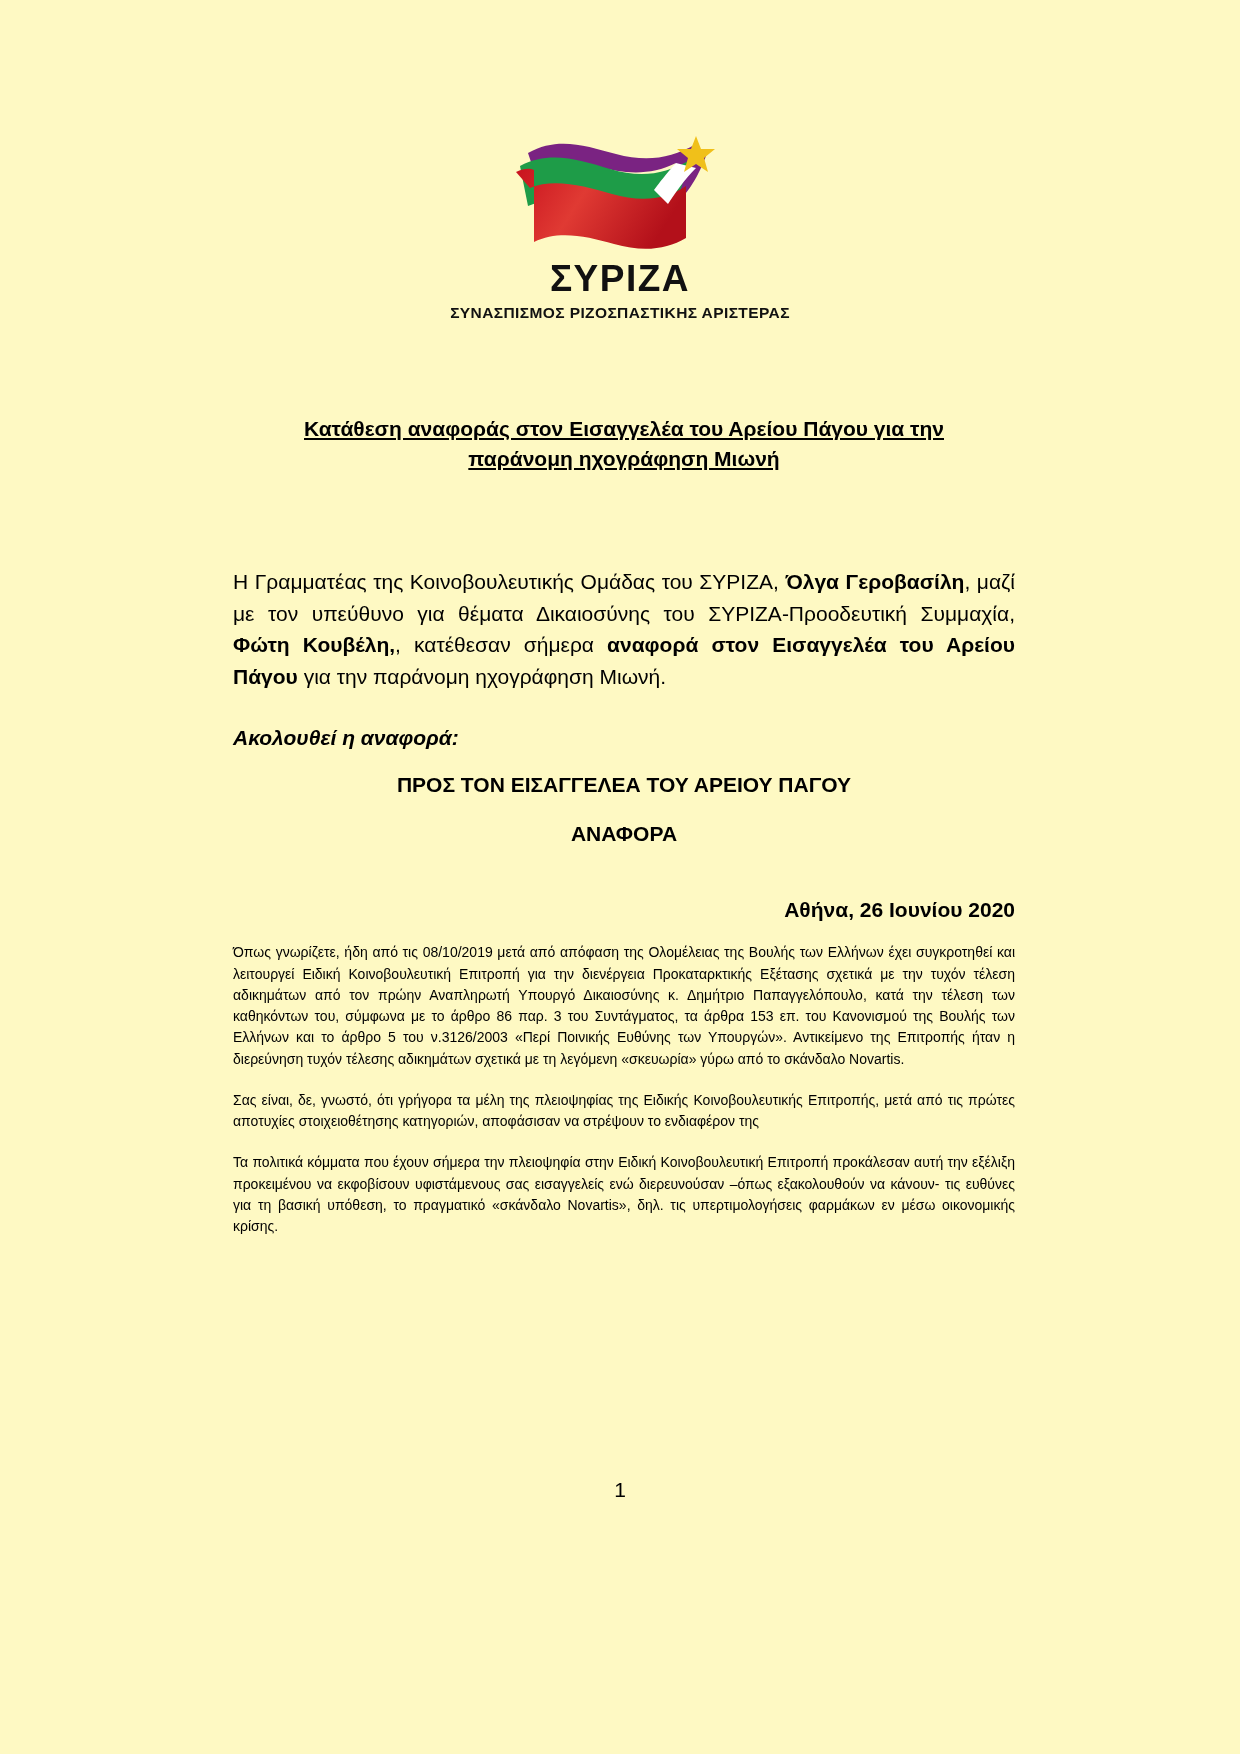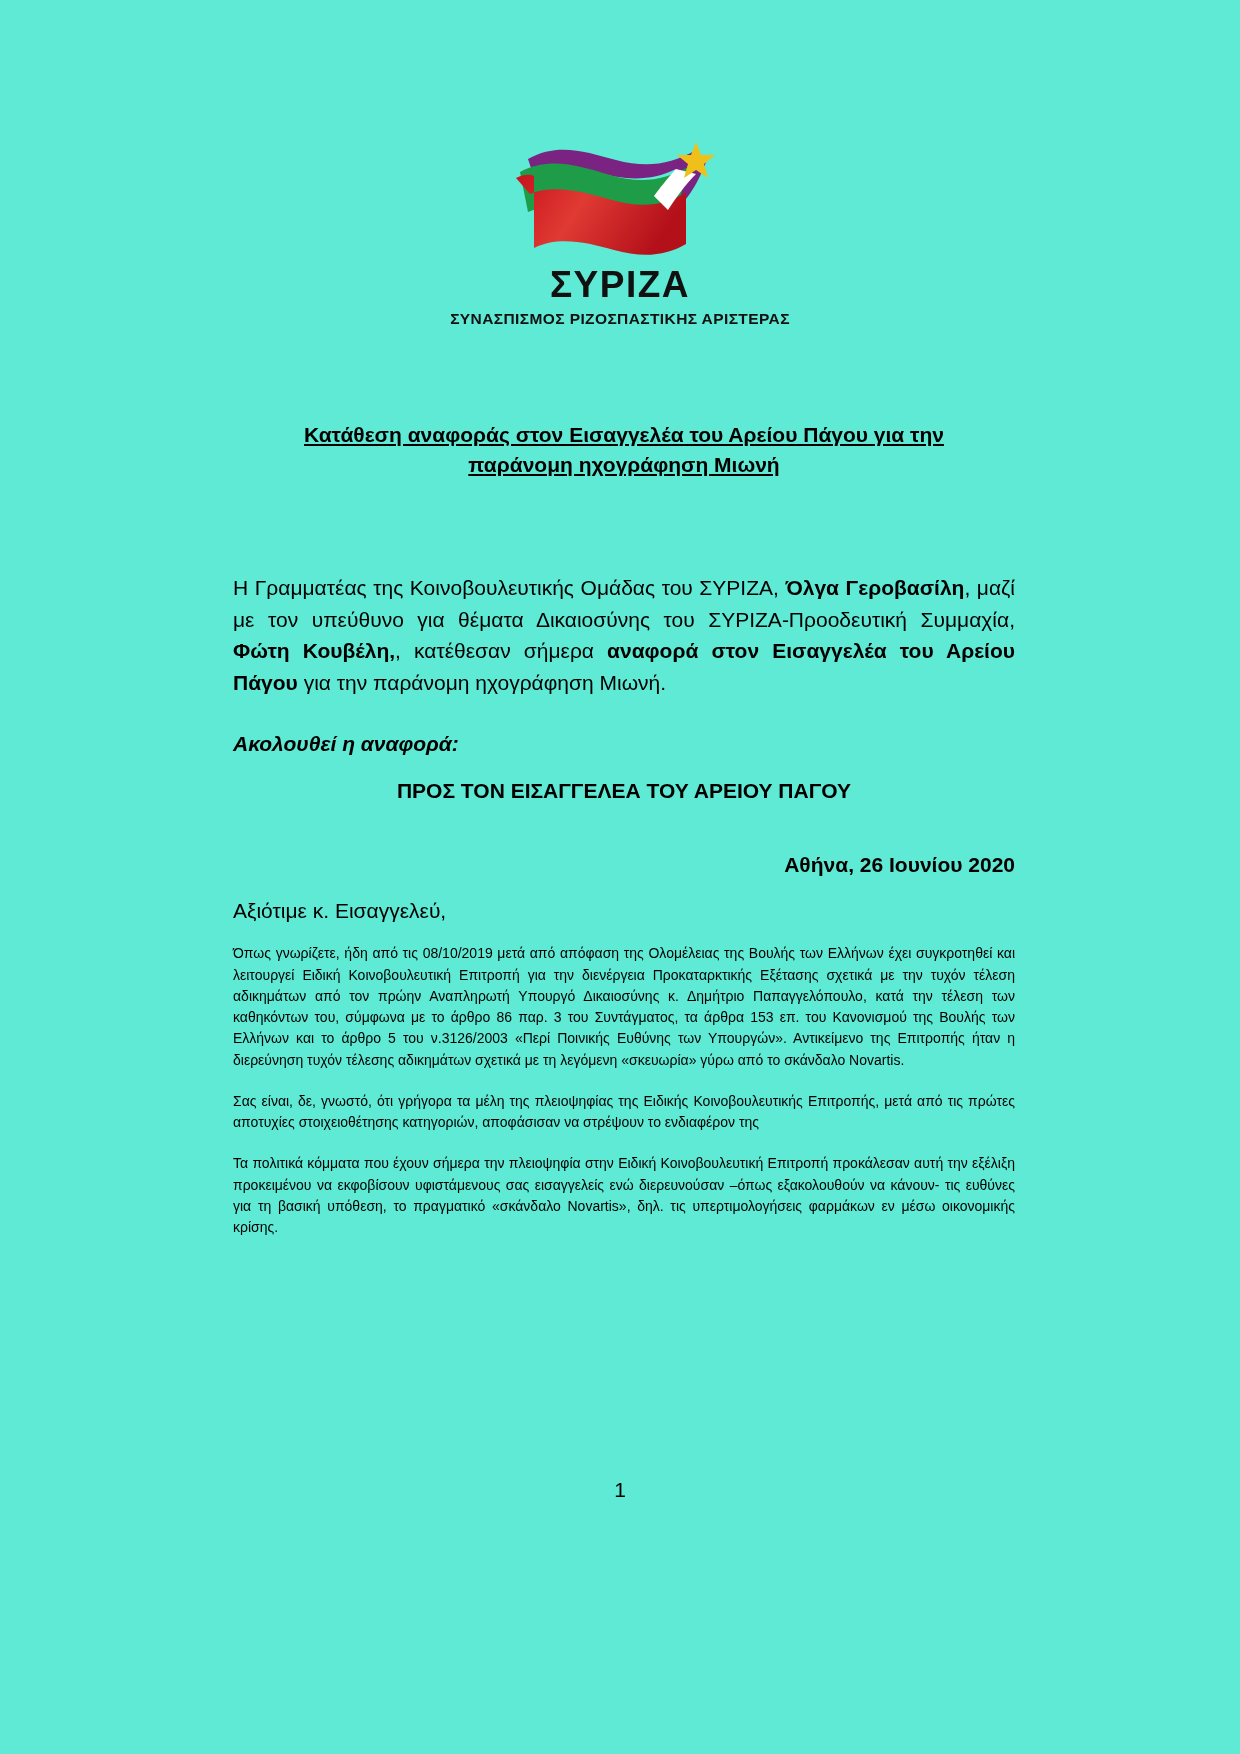--- a/index.html
+++ b/index.html
@@ -14,23 +14,23 @@
     font-family: "Liberation Sans", "DejaVu Sans", sans-serif;
     color: #000000;
     position: relative;
     overflow: hidden;
   }
 
   .page {
     width: 1240px;
     height: 1754px;
     box-sizing: border-box;
-    padding: 8px;
+    padding: 2px;
     position: relative;
-    background: #5eead4;
+    background: #fef9c3;
   }
 
   
   .logo-block {
     padding-top: 128px;
     display: flex;
     flex-direction: column;
     align-items: center;
   }
   .logo-flag {
@@ -173,24 +173,24 @@
 
   <div class="content">
 
     <div class="doc-title">Κατάθεση αναφοράς στον Εισαγγελέα του Αρείου Πάγου για την παράνομη ηχογράφηση Μιωνή</div>
 
     <p class="intro"><span>Η Γραμματέας της Κοινοβουλευτικής Ομάδας του ΣΥΡΙΖΑ, </span><b>Όλγα Γεροβασίλη</b><span>, μαζί με τον υπεύθυνο για θέματα Δικαιοσύνης του ΣΥΡΙΖΑ-Προοδευτική Συμμαχία, </span><b>Φώτη Κουβέλη,</b><span>, κατέθεσαν σήμερα  </span><b>αναφορά στον Εισαγγελέα του Αρείου Πάγου</b><span> για την παράνομη ηχογράφηση Μιωνή.</span></p>
 
     <div class="follows">Ακολουθεί η αναφορά:</div>
 
     <div class="addressee">ΠΡΟΣ ΤΟΝ ΕΙΣΑΓΓΕΛΕΑ ΤΟΥ ΑΡΕΙΟΥ ΠΑΓΟΥ</div>
+    <div class="subject">ΑΝΑΦΟΡΑ</div>
 
     <div class="dateline">Αθήνα, 26 Ιουνίου 2020</div>
 
-    <div class="salutation">Αξιότιμε κ. Εισαγγελεύ,</div>
 
     <p class="para">Όπως γνωρίζετε, ήδη από τις 08/10/2019 μετά από απόφαση της Ολομέλειας της Βουλής των Ελλήνων έχει συγκροτηθεί και λειτουργεί Ειδική Κοινοβουλευτική Επιτροπή για την διενέργεια Προκαταρκτικής Εξέτασης σχετικά με την τυχόν τέλεση αδικημάτων από τον πρώην Αναπληρωτή Υπουργό Δικαιοσύνης κ. Δημήτριο Παπαγγελόπουλο, κατά την τέλεση των καθηκόντων του, σύμφωνα με το άρθρο 86 παρ. 3 του Συντάγματος, τα άρθρα 153 επ. του Κανονισμού της Βουλής των Ελλήνων και το άρθρο 5 του ν.3126/2003 «Περί Ποινικής Ευθύνης των Υπουργών». Αντικείμενο της Επιτροπής ήταν η διερεύνηση τυχόν τέλεσης αδικημάτων σχετικά με τη λεγόμενη «σκευωρία» γύρω από το σκάνδαλο Novartis.</p>
     <p class="para">Σας είναι, δε, γνωστό, ότι γρήγορα τα μέλη της πλειοψηφίας της Ειδικής Κοινοβουλευτικής Επιτροπής, μετά από τις πρώτες αποτυχίες στοιχειοθέτησης κατηγοριών, αποφάσισαν να στρέψουν το ενδιαφέρον της</p>
     <p class="para">Τα πολιτικά κόμματα που έχουν σήμερα την πλειοψηφία στην Ειδική Κοινοβουλευτική Επιτροπή προκάλεσαν αυτή την εξέλιξη προκειμένου να εκφοβίσουν υφιστάμενους σας εισαγγελείς ενώ διερευνούσαν –όπως εξακολουθούν να κάνουν- τις ευθύνες για τη βασική υπόθεση, το πραγματικό «σκάνδαλο Novartis», δηλ. τις υπερτιμολογήσεις φαρμάκων εν μέσω οικονομικής κρίσης.</p>
 
   </div>
 
   <div class="page-number">1</div>
 
 </div>

